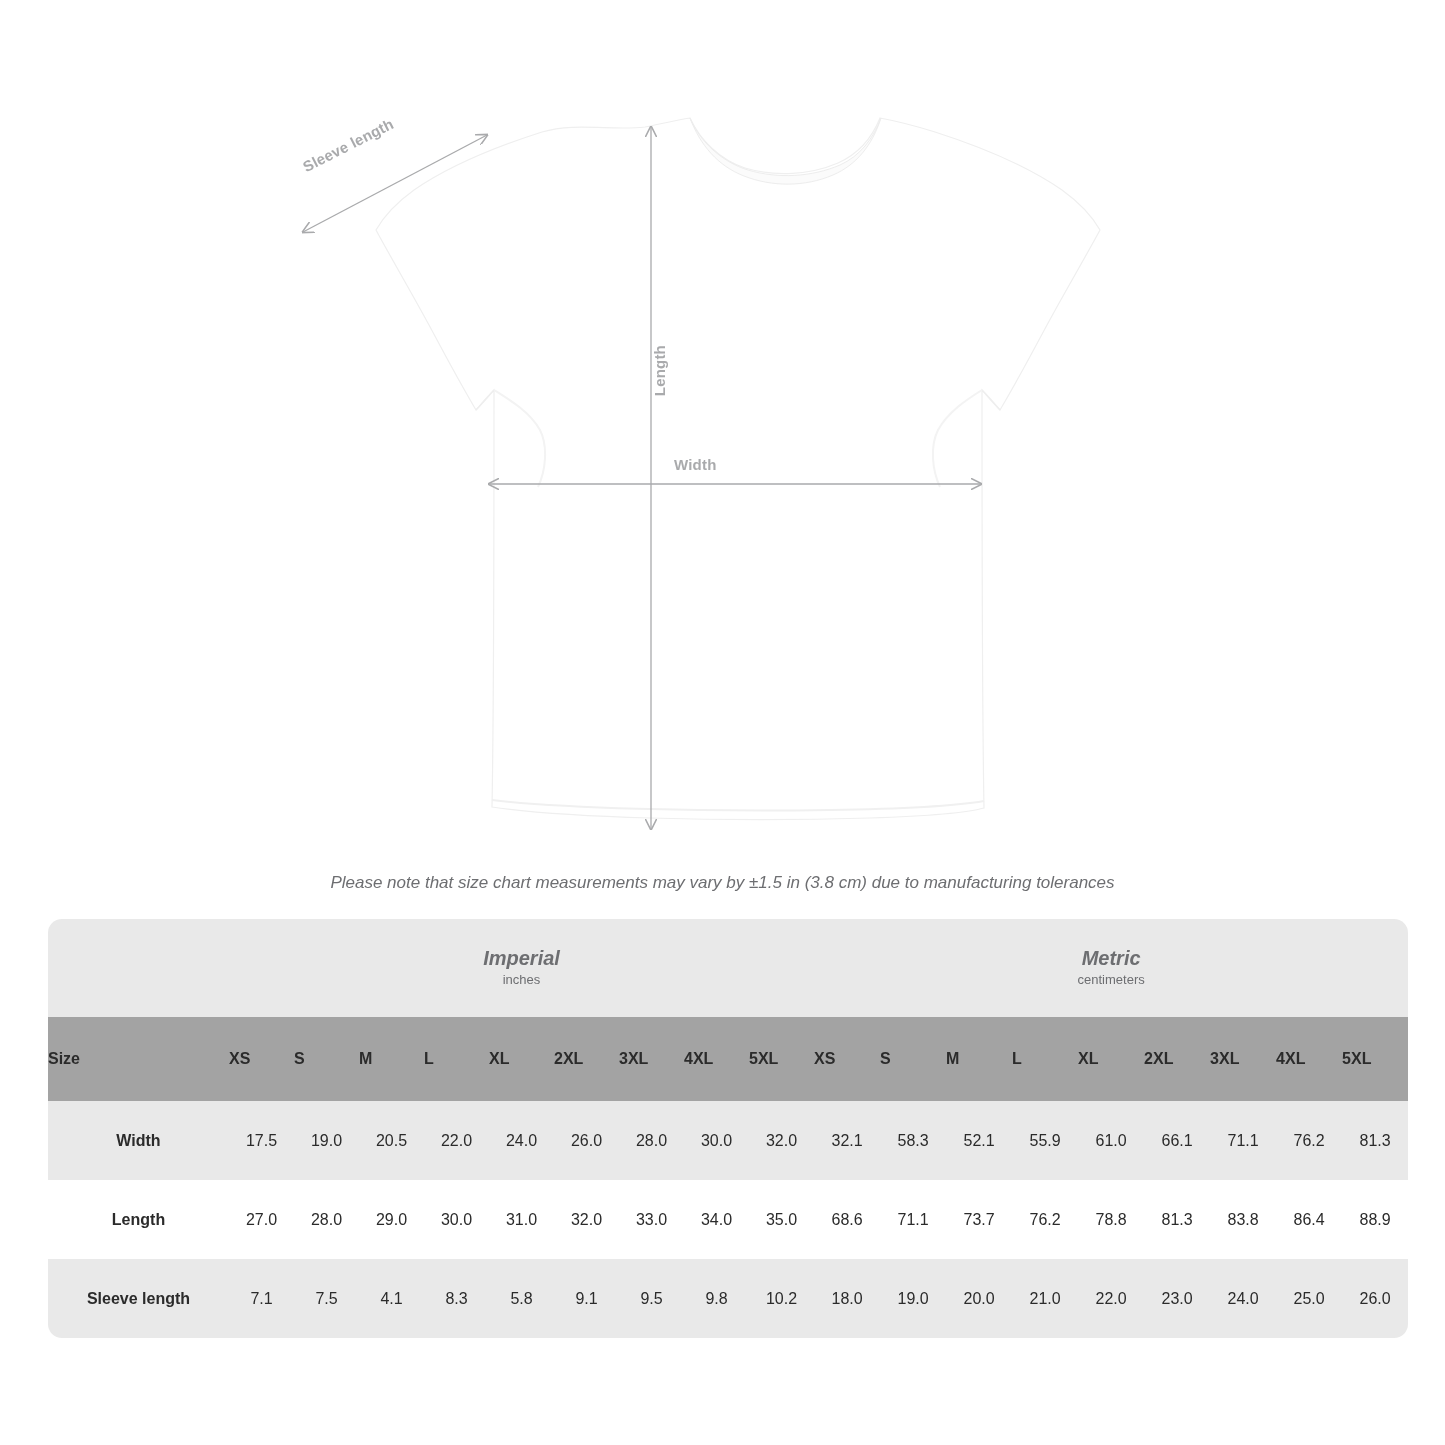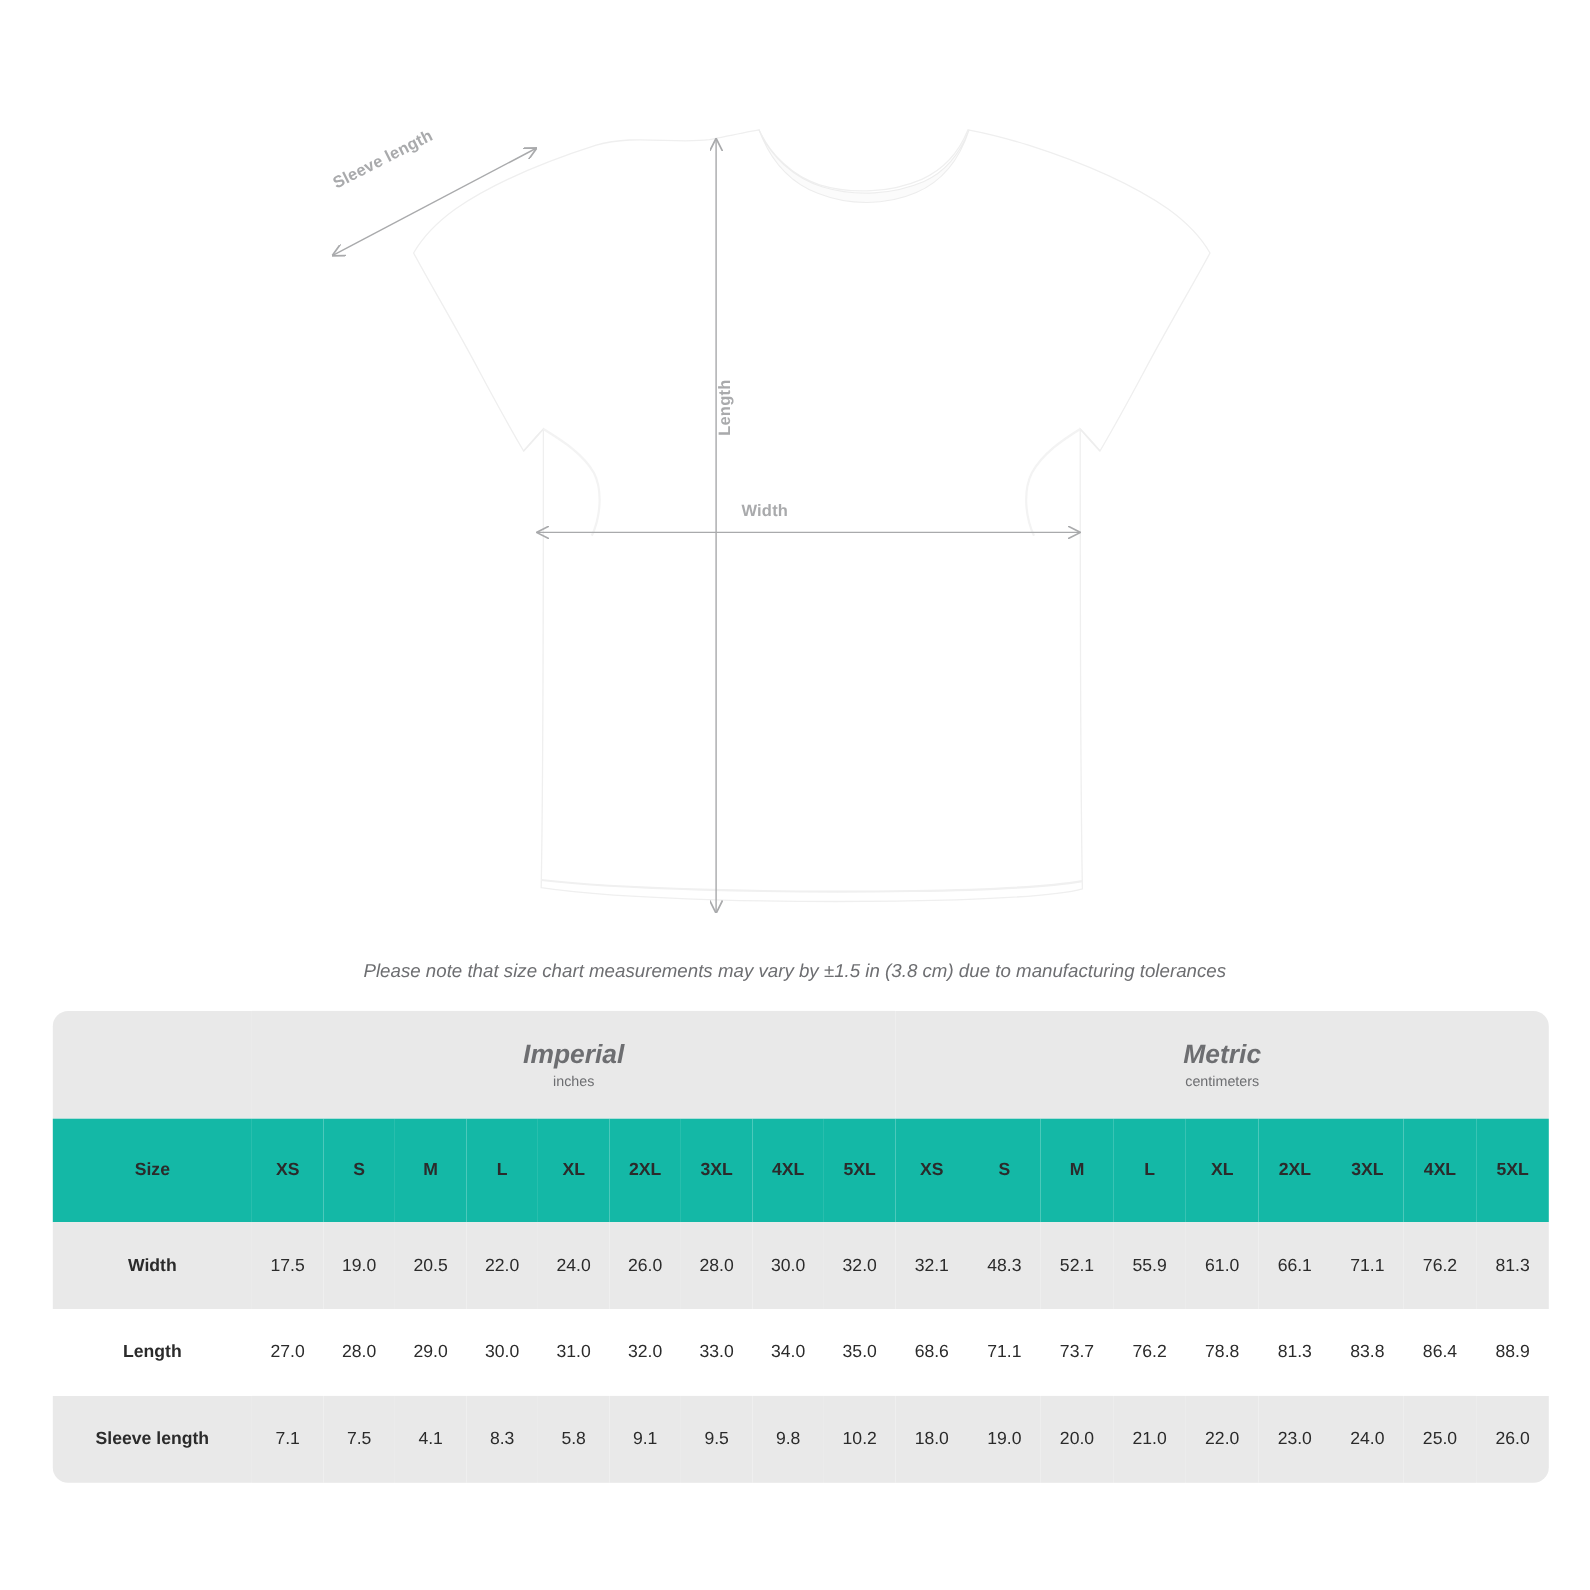--- a/index.html
+++ b/index.html
@@ -97,40 +97,40 @@
     vertical-align: middle;
     text-align: center;
   }
   .unitrow td.corner-left {
     border-top-left-radius: 14px;
   }
   .unitrow td.corner-right {
     border-top-right-radius: 14px;
   }
   .unit-name {
-    font-size: 24px;
+    font-size: 20px;
     font-weight: bold;
     font-style: italic;
     color: #6d6e71;
     line-height: 1.25;
   }
   .unit-sub {
     font-size: 13px;
     color: #6d6e71;
     line-height: 1.4;
   }
 
   tr.head-row td {
-    height: 94px;
-    text-align: center;
+    height: 84px;
+    text-align: left;
     vertical-align: middle;
     font-size: 16px;
     font-weight: bold;
     color: #2b2b2b;
-    background: #14b8a6;
+    background: #a3a3a3;
   }
   tr.head-row td.rowlabel {
     color: #2b2b2b;
     font-weight: bold;
     font-size: 16px;
   }
 
   tr.data-row td {
     height: 79px;
     text-align: center;
@@ -288,21 +288,21 @@
           <td>17.5</td>
           <td>19.0</td>
           <td>20.5</td>
           <td>22.0</td>
           <td>24.0</td>
           <td>26.0</td>
           <td>28.0</td>
           <td>30.0</td>
           <td>32.0</td>
           <td>32.1</td>
-          <td>48.3</td>
+          <td>58.3</td>
           <td>52.1</td>
           <td>55.9</td>
           <td>61.0</td>
           <td>66.1</td>
           <td>71.1</td>
           <td>76.2</td>
           <td>81.3</td>
         </tr>
 
         <tr class="data-row">

